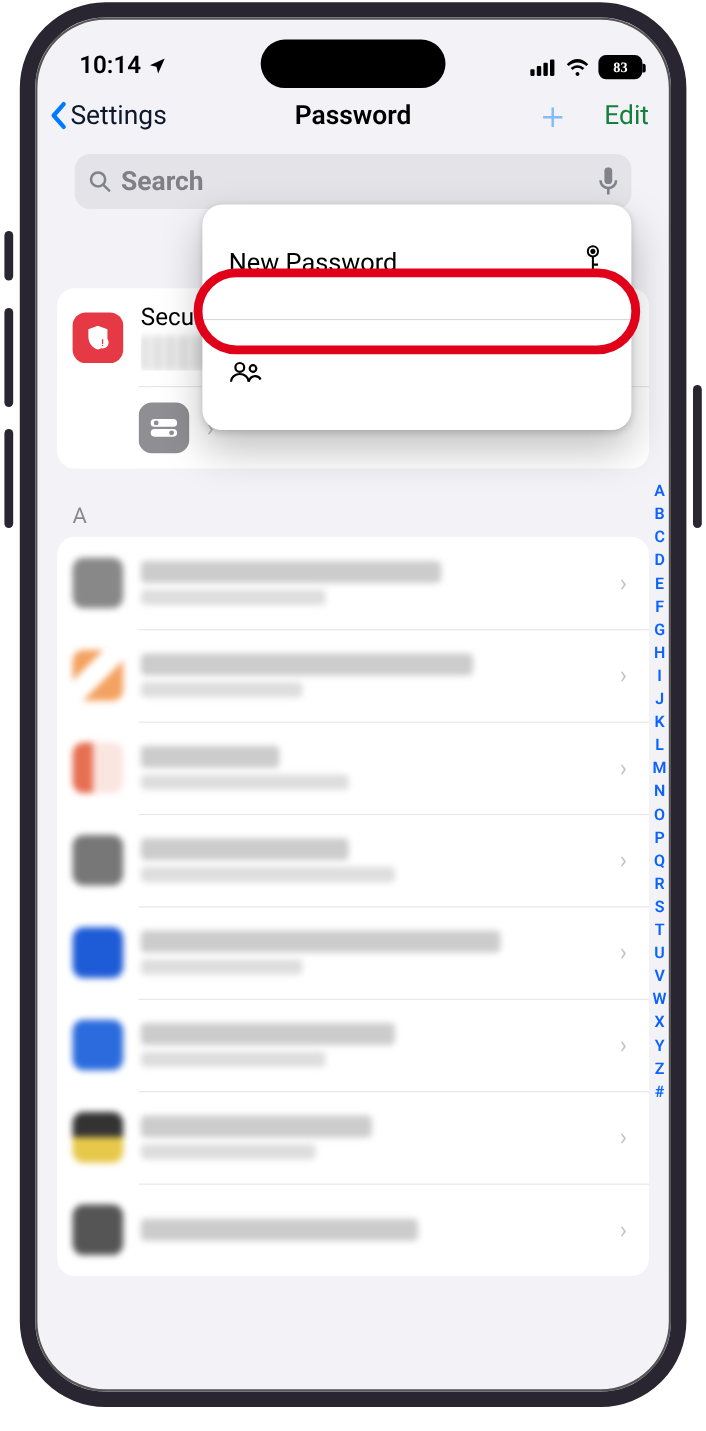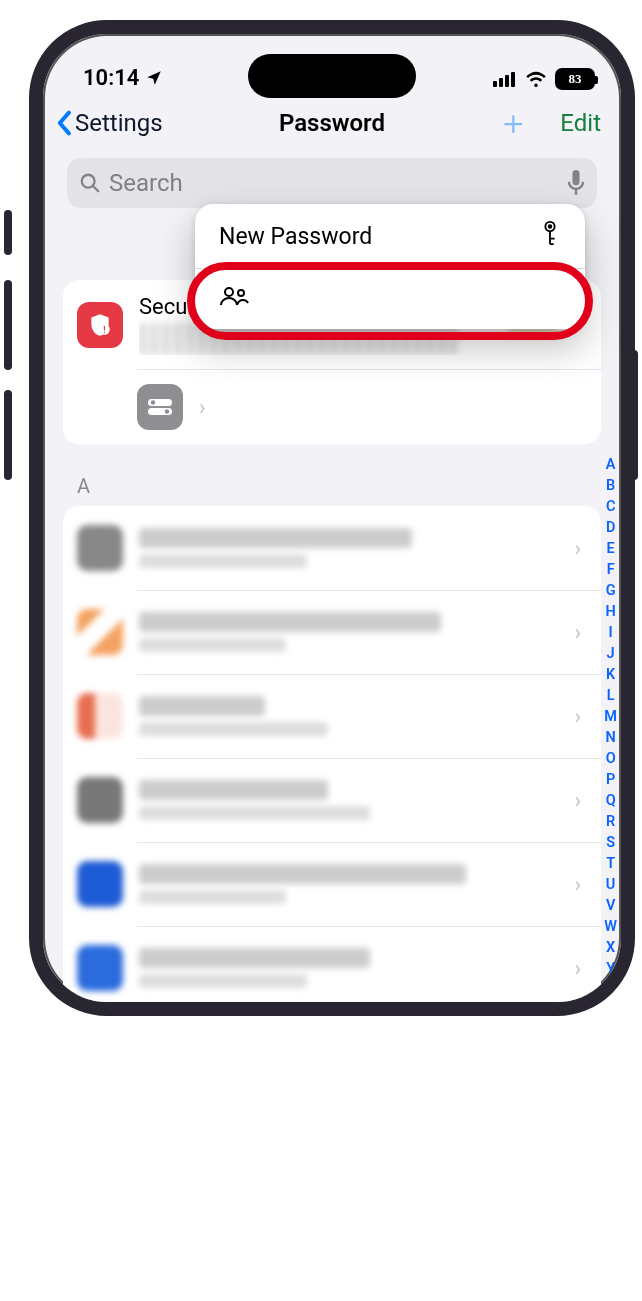--- a/index.html
+++ b/index.html
@@ -7,29 +7,28 @@
     background: #fff;
     font-family: -apple-system, BlinkMacSystemFont, "Segoe UI", Roboto, Helvetica, Arial, sans-serif;
     width: 642px;
     height: 1301px;
     overflow: hidden;
     position: relative;
   }
   .phone-frame {
     position: absolute;
     left: 18px;
-    top: 20px;
+    top: 2px;
     width: 606px;
-    height: 996px;
+    height: 1277px;
     background: #f2f2f7;
     border: 14px solid #2a2631;
     border-radius: 78px;
     overflow: hidden;
     box-shadow: inset 0 0 0 2px #555;
-    margin-left: 11px;
   }
   .notch {
     position: absolute;
     left: 50%;
     top: 20px;
     transform: translateX(-50%);
     width: 168px;
     height: 44px;
     background: #000;
     border-radius: 30px;
@@ -92,21 +91,21 @@
   .nav-back svg { stroke:#007aff; }
   .nav-title { font-weight:600; font-size:24px; }
   .nav-right {
     position:absolute; right:20px; top:50%; transform:translateY(-50%);
     display:flex; align-items:center; gap:30px;
   }
   .nav-plus { color:#007aff; opacity:0.45; font-size:34px; font-weight:300; }
   .nav-edit { color:#15803d; font-size:24px; }
 
   
-  .search-wrap { padding: 4px 24px 12px; }
+  .search-wrap { padding: 4px 36px 12px; font-weight: bold; }
   .search-bar {
     background:#e3e3e8; border-radius:14px; height:50px;
     display:flex; align-items:center; padding:0 12px; gap:8px;
     color:#7f7f85; font-size:24px;
   }
   .search-bar .sflex { flex:1; }
   .search-bar svg { display:block; }
 
   
   .popover {
@@ -114,21 +113,21 @@
     left:152px; top:170px;
     width:390px;
     background:#fff;
     border-radius:18px;
     box-shadow: 0 18px 38px rgba(0,0,0,0.25), 0 2px 6px rgba(0,0,0,0.15);
     z-index:40;
     overflow:hidden;
   }
   .popover-row {
     display:flex; align-items:center; justify-content:space-between;
-    padding: 16px 24px;
+    padding: 36px 24px;
     font-size:23px;
   }
   .popover-sep { height:1px; background:#d8d8dc; margin:0; }
   .highlight-ring {
     position:absolute;
     left:144px; top:228px;
     width:406px; height:78px;
     border:8px solid #e1001a;
     border-radius:40px;
     z-index:45;

